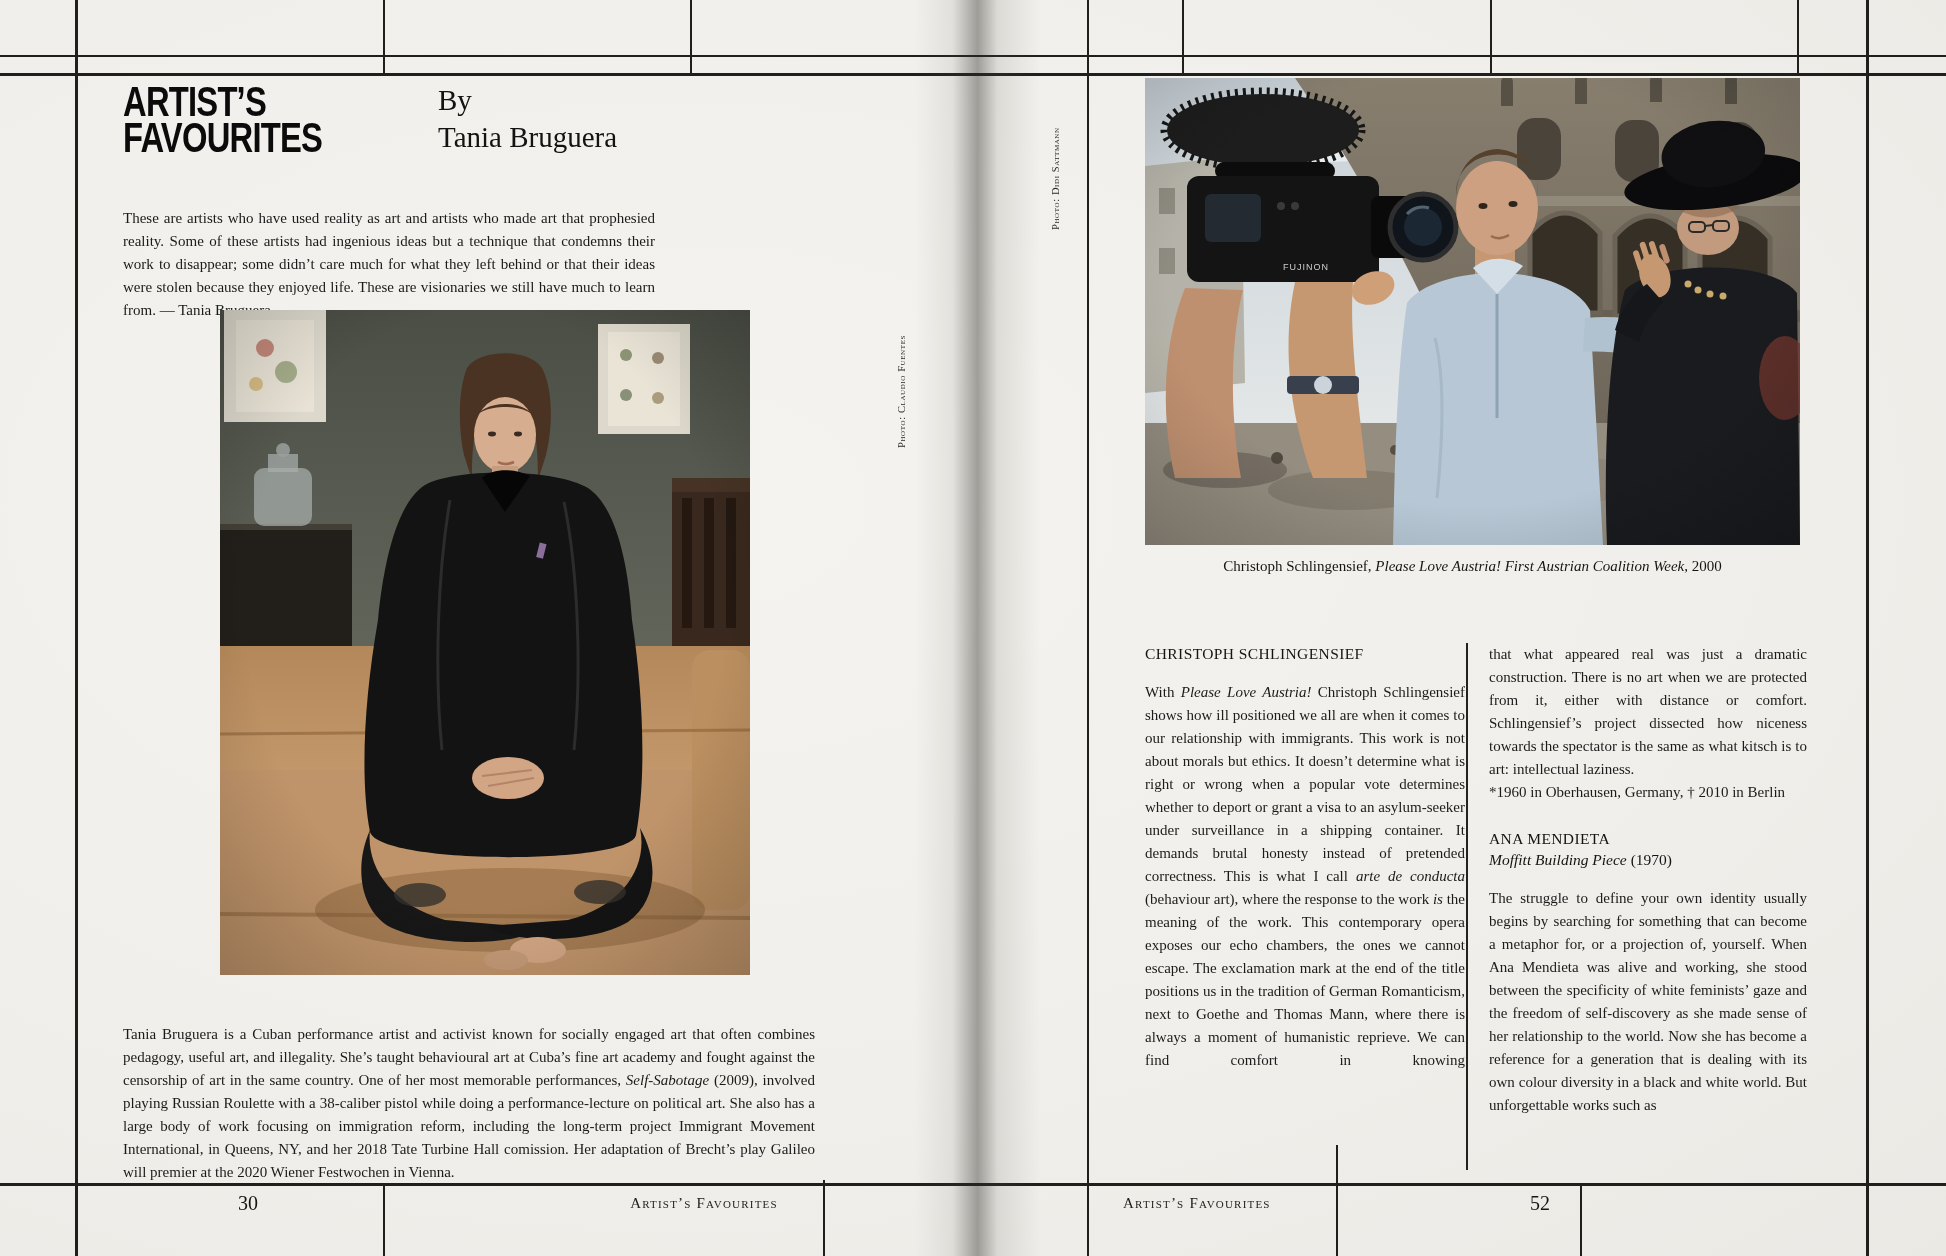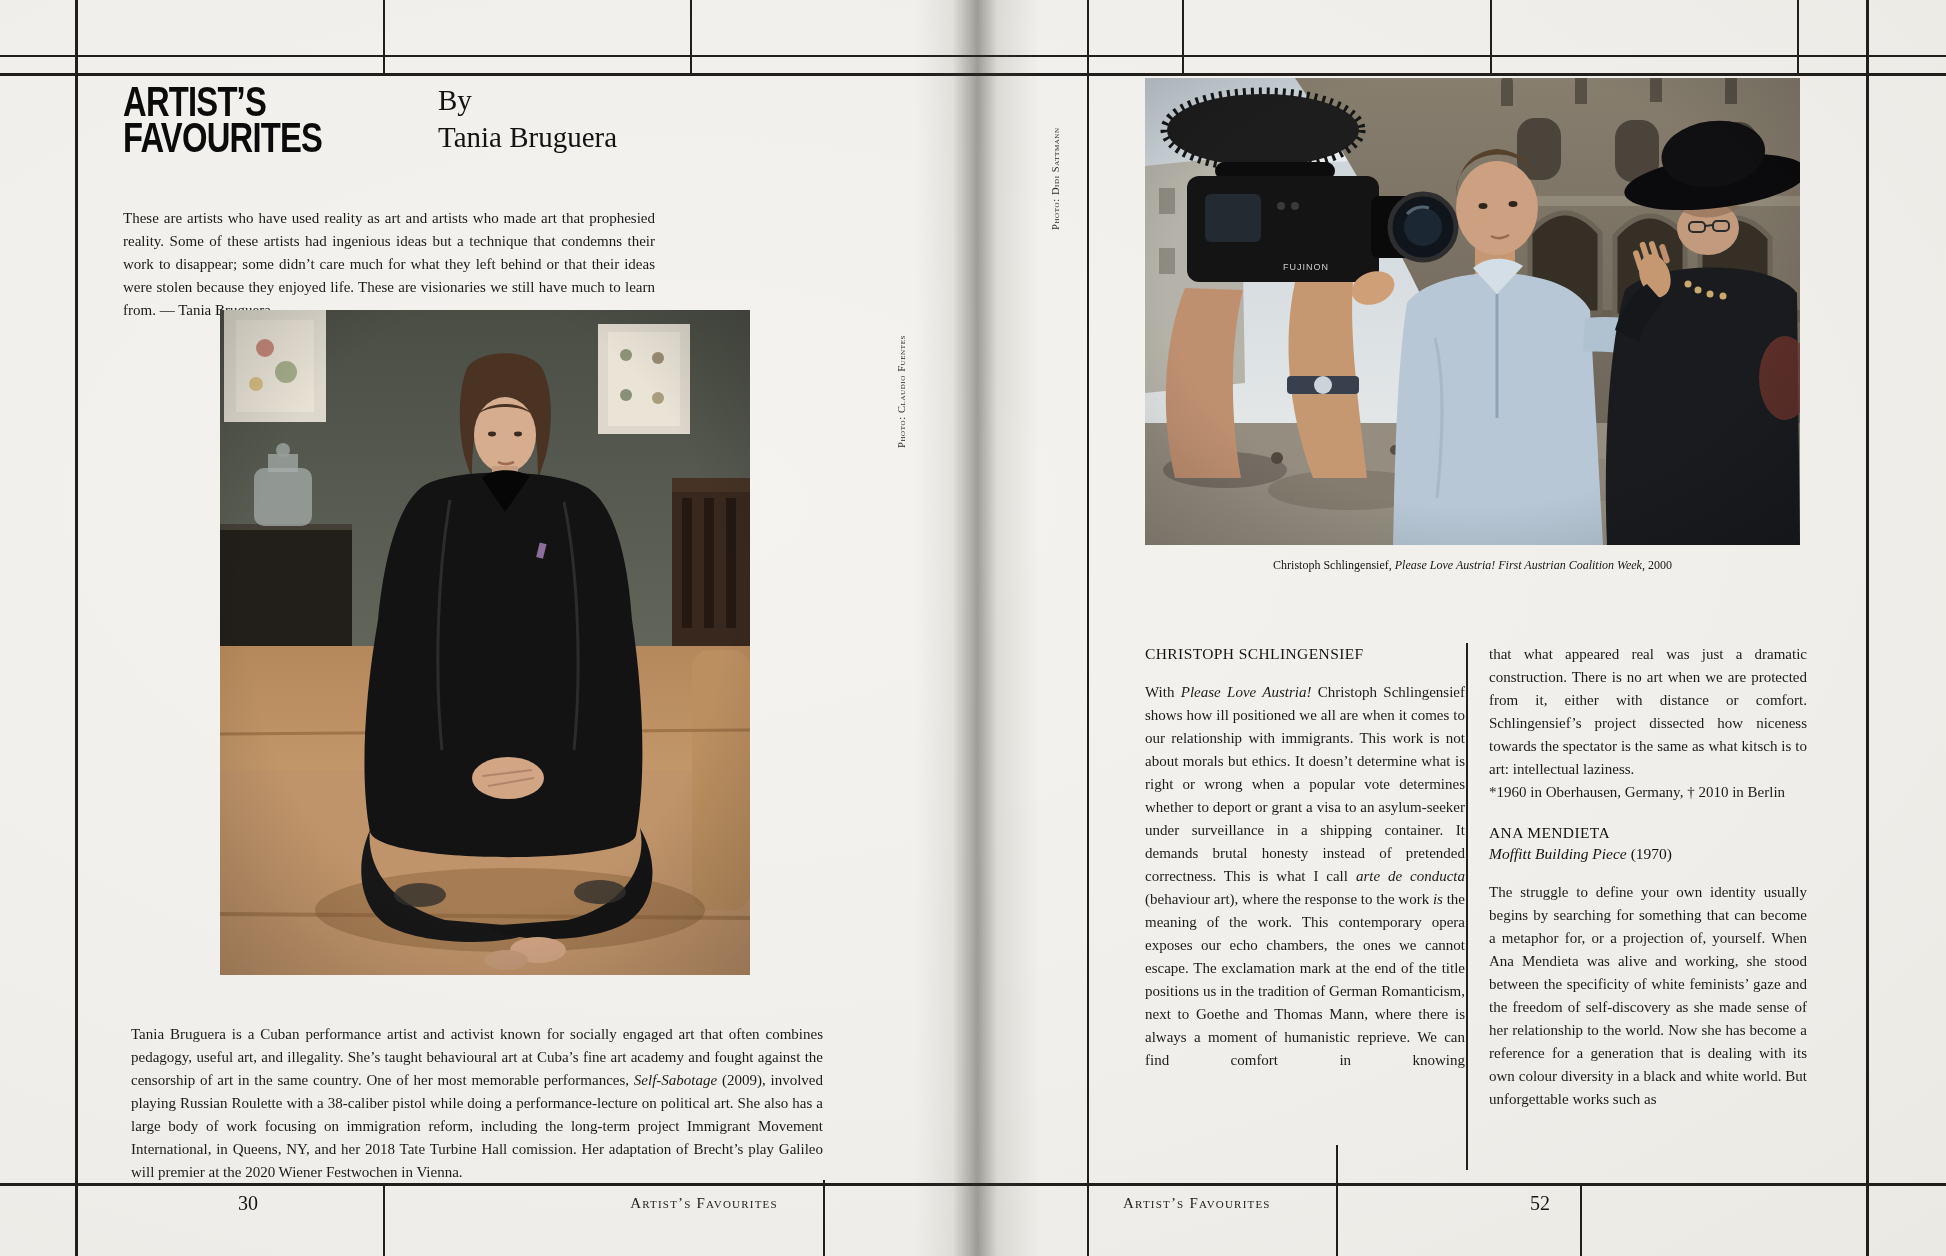--- a/index.html
+++ b/index.html
@@ -8,34 +8,34 @@
     font-family:"Liberation Serif",serif;color:#171717;}
   .hline{position:absolute;left:0;width:1946px;background:#201f1c;}
   .vline{position:absolute;background:#201f1c;}
   .it{font-style:italic;}
   .kicker{position:absolute;left:123px;top:84px;font-family:"Liberation Sans",sans-serif;
     font-weight:bold;font-size:42px;line-height:36px;letter-spacing:-1px;color:#0b0b0b;
     transform:scaleX(.78);transform-origin:0 0;}
   .byline{position:absolute;left:438px;top:82px;font-size:29px;line-height:37px;color:#131313;}
   .introp{position:absolute;left:123px;top:192px;width:532px;font-size:15px;line-height:23px;
     text-align:justify;color:#1a1a1a;}
-  .biop{position:absolute;left:131px;top:1008px;width:692px;font-size:15px;line-height:23px;
+  .biop{position:absolute;left:123px;top:1008px;width:692px;font-size:15px;line-height:23px;
     text-align:justify;color:#1a1a1a;}
   .vcredit{position:absolute;writing-mode:vertical-rl;transform:rotate(180deg);
     font-size:10.5px;letter-spacing:.6px;color:#2b2b2b;font-variant:small-caps;white-space:nowrap;}
   .photoframe{position:absolute;overflow:hidden;background:#555;}
   .caption{position:absolute;left:1145px;top:558px;width:655px;text-align:center;
-    font-size:12px;color:#151515;}
+    font-size:15px;color:#151515;}
   .col{position:absolute;top:643px;width:320px;}
   .colhead{font-size:15.5px;line-height:21px;letter-spacing:.4px;color:#141414;}
   .coltitle{font-size:15.5px;line-height:21px;color:#141414;}
   .colbody{margin-top:17px;font-size:15px;line-height:23px;text-align:justify;color:#1b1b1b;}
   .contjust{text-align-last:justify;}
   .dates{font-size:15px;line-height:23px;color:#1b1b1b;}
-  .article2{margin-top:18px;}
+  .article2{margin-top:24px;}
   .coldivider{position:absolute;left:1466px;top:643px;width:2px;height:527px;background:#23221f;}
   .pageno{position:absolute;top:1192px;font-size:20px;color:#151515;}
   .footlabel{position:absolute;top:1195px;font-size:15px;letter-spacing:1.2px;
     font-variant:small-caps;color:#1d1d1d;}
   .spine{position:absolute;left:915px;top:0;width:125px;height:1256px;pointer-events:none;z-index:6;
     background:linear-gradient(90deg, rgba(90,85,75,0) 0%, rgba(90,85,75,.10) 30%,
       rgba(45,42,36,.42) 50%, rgba(95,90,80,.14) 66%, rgba(0,0,0,0) 100%);}
 </style>
 </head>
 <body>

